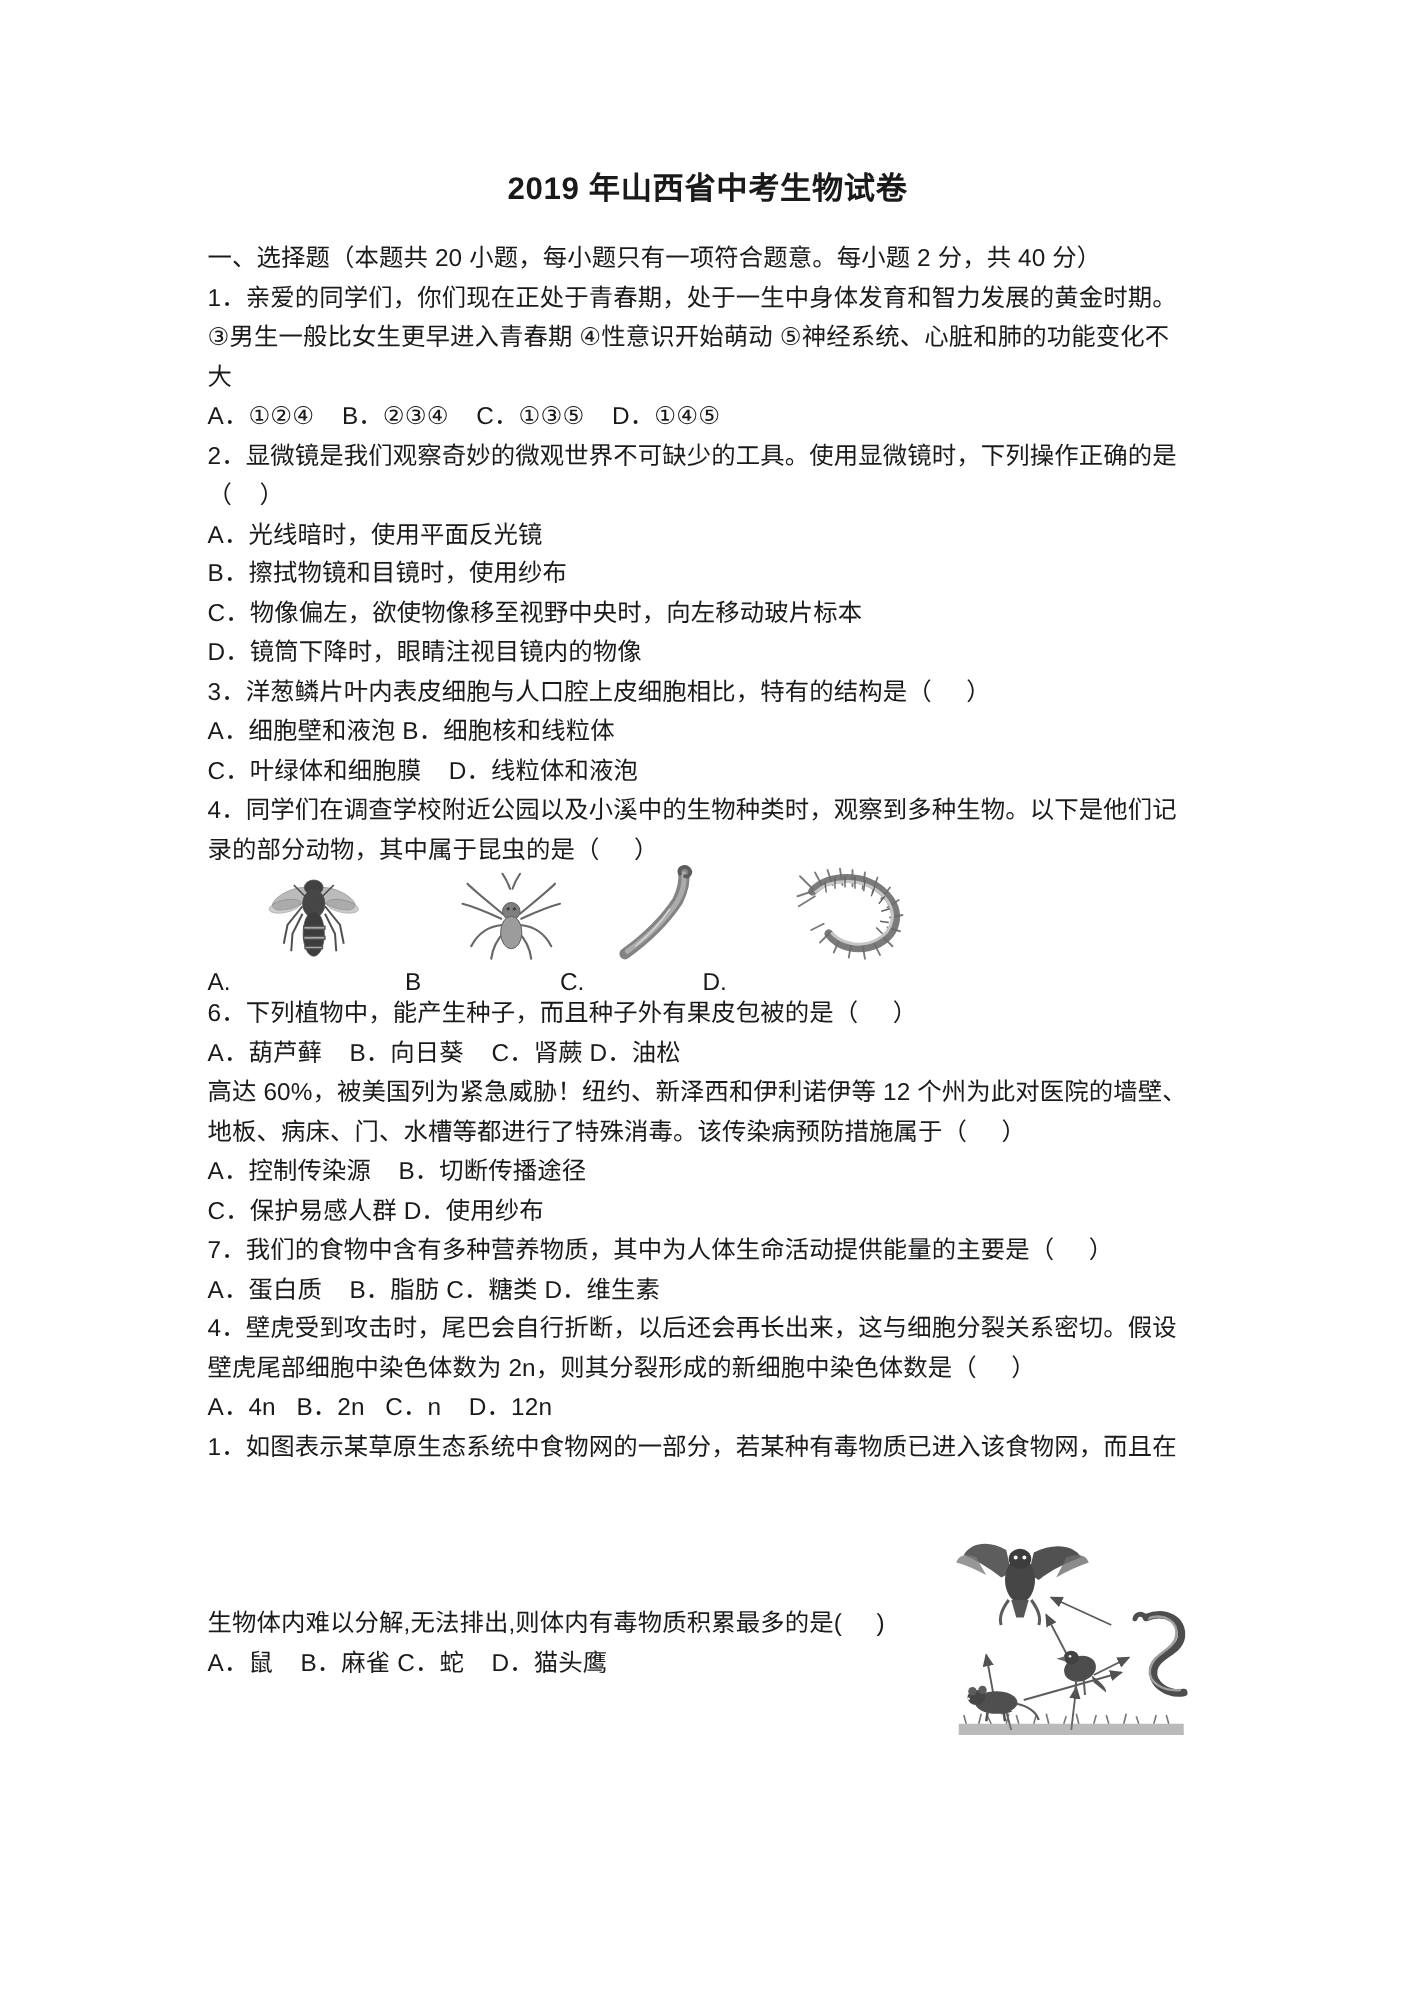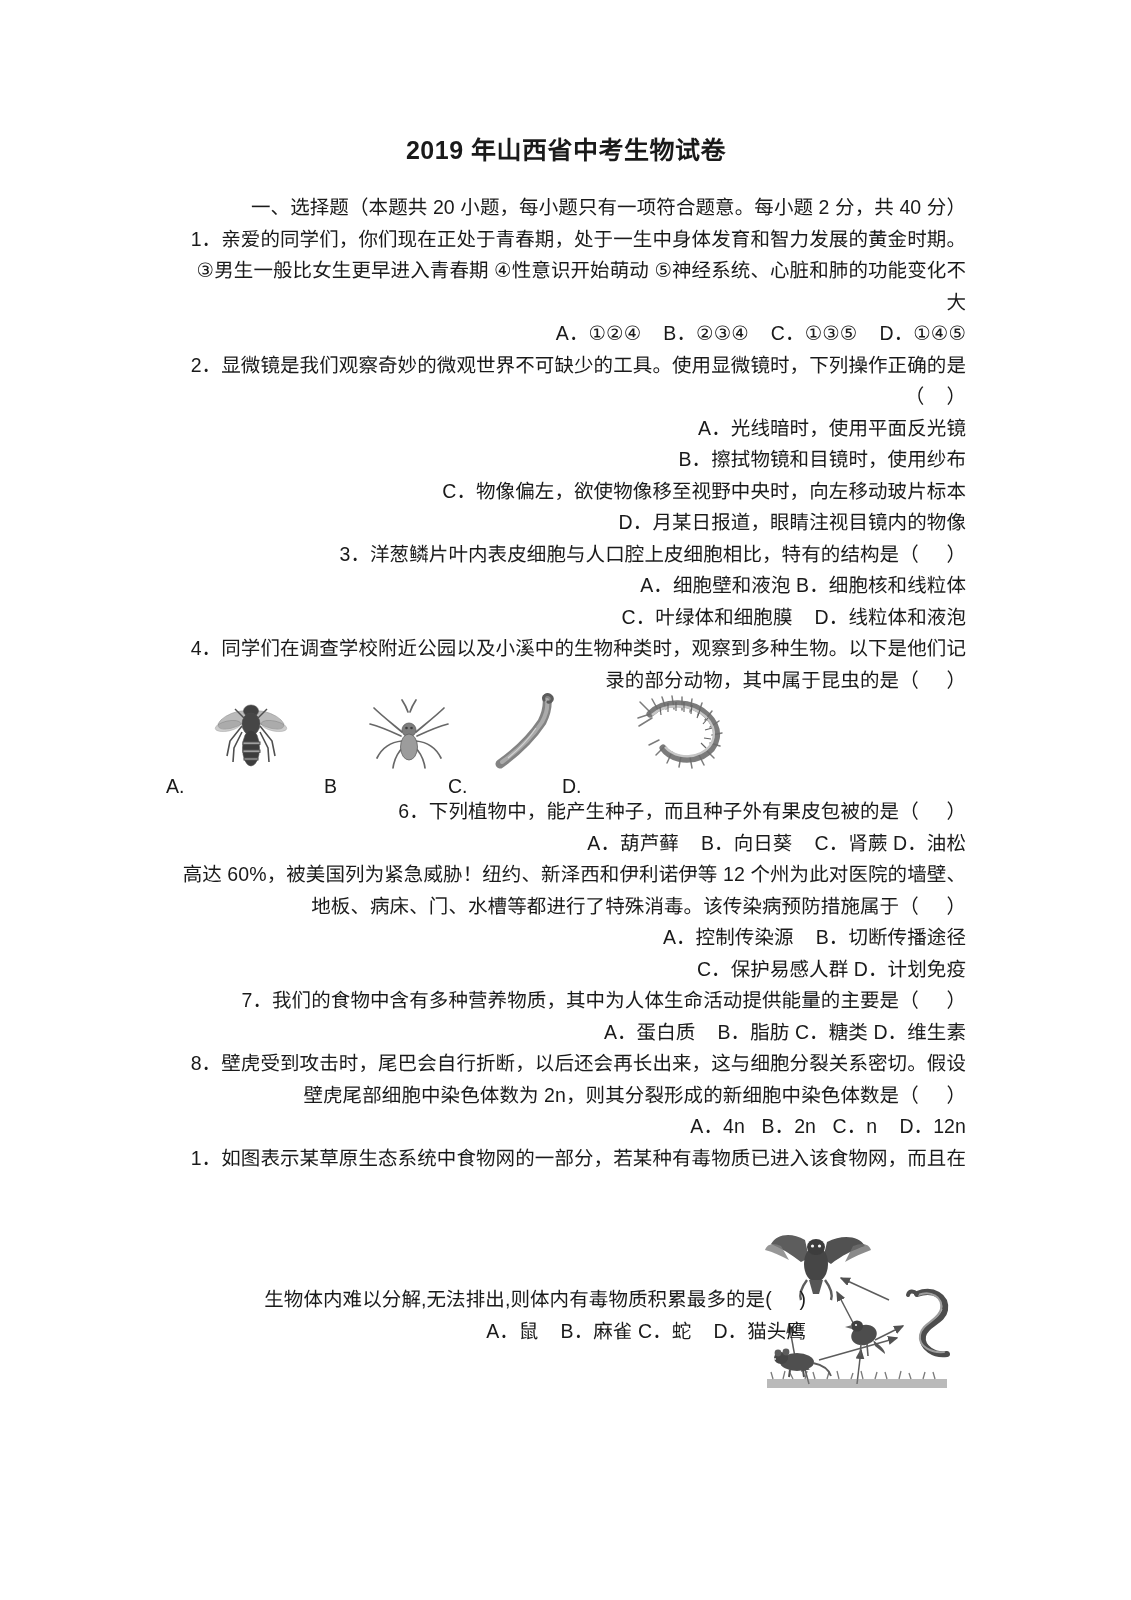--- a/index.html
+++ b/index.html
@@ -34,21 +34,20 @@
     margin: 0 0 26px 0;
     font-family: "Liberation Sans", "DejaVu Sans", sans-serif;
   }
   .line {
     font-size: 19.5px;
     line-height: 31.5px;
     white-space: pre-wrap;
     letter-spacing: 0.1px;
     font-family: "Liberation Sans", "DejaVu Sans", sans-serif;
     font-weight: 500;
-    text-align: right;
   }
   .para {
     margin: 0;
   }
   
   .fig-row {
     position: relative;
     height: 96px;
     margin-top: 4px;
   }
@@ -96,21 +95,21 @@
     <div class="line para">1．亲爱的同学们，你们现在正处于青春期，处于一生中身体发育和智力发展的黄金时期。</div>
     <div class="line para">③男生一般比女生更早进入青春期 ④性意识开始萌动 ⑤神经系统、心脏和肺的功能变化不</div>
     <div class="line para">大</div>
     <div class="line para">A．①②④    B．②③④    C．①③⑤    D．①④⑤</div>
 
     <div class="line para">2．显微镜是我们观察奇妙的微观世界不可缺少的工具。使用显微镜时，下列操作正确的是</div>
     <div class="line para">（    ）</div>
     <div class="line para">A．光线暗时，使用平面反光镜</div>
     <div class="line para">B．擦拭物镜和目镜时，使用纱布</div>
     <div class="line para">C．物像偏左，欲使物像移至视野中央时，向左移动玻片标本</div>
-    <div class="line para">D．月某日报道，眼睛注视目镜内的物像</div>
+    <div class="line para">D．镜筒下降时，眼睛注视目镜内的物像</div>
 
     <div class="line para">3．洋葱鳞片叶内表皮细胞与人口腔上皮细胞相比，特有的结构是（     ）</div>
     <div class="line para">A．细胞壁和液泡 B．细胞核和线粒体</div>
     <div class="line para">C．叶绿体和细胞膜    D．线粒体和液泡</div>
 
     <div class="line para">4．同学们在调查学校附近公园以及小溪中的生物种类时，观察到多种生物。以下是他们记</div>
     <div class="line para">录的部分动物，其中属于昆虫的是（     ）</div>
 
     <div class="fig-row">
 
@@ -217,26 +216,26 @@
       </div>
       <div class="fig-label" style="left:396px;">D.</div>
     </div>
 
     <div class="line para">6．下列植物中，能产生种子，而且种子外有果皮包被的是（     ）</div>
     <div class="line para">A．葫芦藓    B．向日葵    C．肾蕨 D．油松</div>
 
     <div class="line para">高达 60%，被美国列为紧急威胁！纽约、新泽西和伊利诺伊等 12 个州为此对医院的墙壁、</div>
     <div class="line para">地板、病床、门、水槽等都进行了特殊消毒。该传染病预防措施属于（     ）</div>
     <div class="line para">A．控制传染源    B．切断传播途径</div>
-    <div class="line para">C．保护易感人群 D．计划免疫</div>
+    <div class="line para">C．保护易感人群 D．使用纱布</div>
 
     <div class="line para">7．我们的食物中含有多种营养物质，其中为人体生命活动提供能量的主要是（     ）</div>
     <div class="line para">A．蛋白质    B．脂肪 C．糖类 D．维生素</div>
 
-    <div class="line para">8．壁虎受到攻击时，尾巴会自行折断，以后还会再长出来，这与细胞分裂关系密切。假设</div>
+    <div class="line para">4．壁虎受到攻击时，尾巴会自行折断，以后还会再长出来，这与细胞分裂关系密切。假设</div>
     <div class="line para">壁虎尾部细胞中染色体数为 2n，则其分裂形成的新细胞中染色体数是（     ）</div>
     <div class="line para">A．4n   B．2n   C．n    D．12n</div>
 
     <div class="line para">1．如图表示某草原生态系统中食物网的一部分，若某种有毒物质已进入该食物网，而且在</div>
   </div>
 
   <div class="web-wrap gray-art">
     <svg width="205" height="172" viewBox="0 0 205 172" aria-hidden="true">
       <defs>
         <marker id="arrowhead" markerWidth="7" markerHeight="7" refX="6" refY="3" orient="auto">

